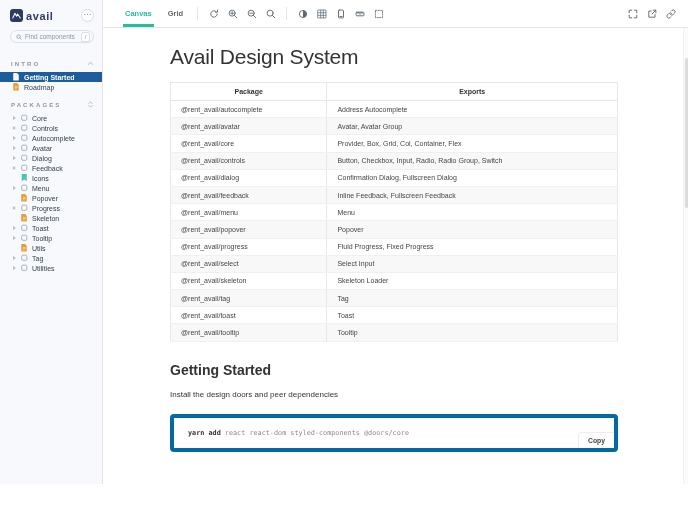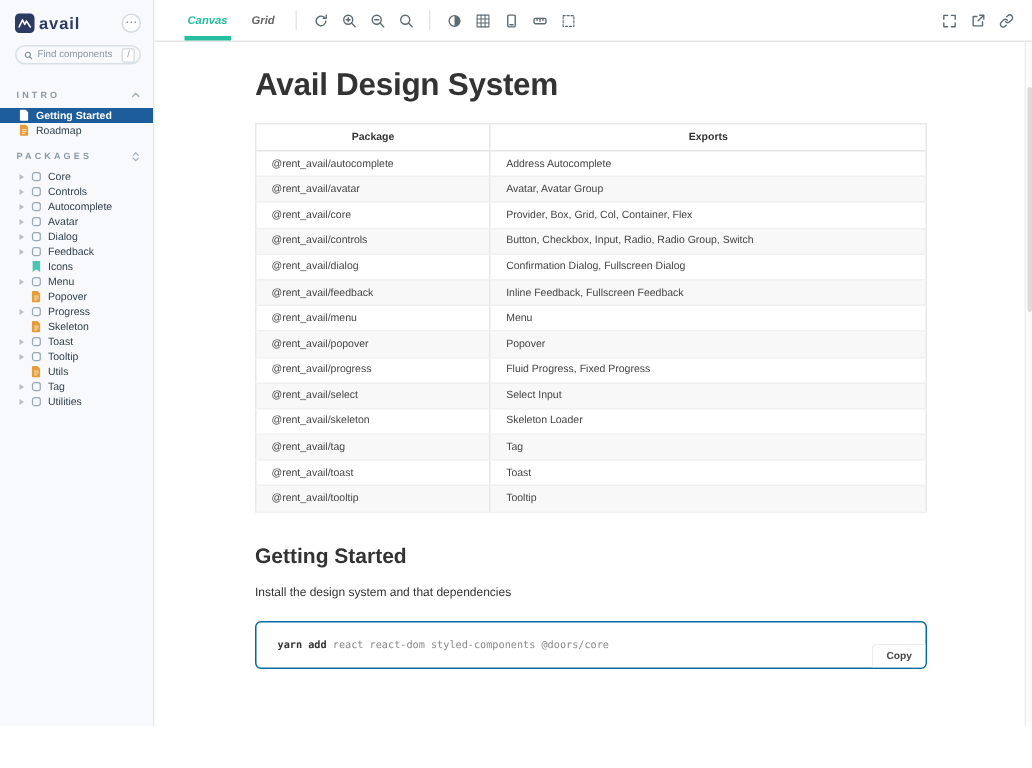--- a/index.html
+++ b/index.html
@@ -54,51 +54,51 @@
   .side-item.selected { background:var(--selected,#1D5D9B); }
   .side-item.selected .label { color:#fff; font-weight:700; }
   .side-item.selected .icon { color:#fff; }
 
   
   .main { flex:1; display:flex; flex-direction:column; position:relative; background:#fff; }
   .toolbar { height:28px; min-height:28px; border-bottom:1px solid rgba(0,0,0,.1);
              display:flex; align-items:stretch; padding:0 8px 0 14px; }
   .tabs { display:flex; }
   .tab { font-size:7.5px; font-weight:700; color:#666; padding:0 8px; display:flex;
-         align-items:center; position:relative; cursor:pointer;font-style:italic; }
+         align-items:center; position:relative; cursor:pointer; }
   .tab.active { color:var(--accent,#26BEA0); }
   .tab.active::after { content:''; position:absolute; left:6px; right:6px; bottom:0;
                        height:3px; background:var(--accent,#26BEA0); }
   .tb-divider { width:1px; height:13px; background:#E4E6E8; margin:auto 6px; }
   .tools { display:flex; align-items:center; }
   .tool-button { width:16px; height:16px; margin:0 1.5px; border:none; background:none;
                  border-radius:3px; color:#5E6A72; display:flex; align-items:center;
                  justify-content:center; cursor:pointer; }
   .tool-button svg { width:10px; height:10px; }
   .toolbar-right { margin-left:auto; display:flex; align-items:center; }
 
   .scroll-area { flex:1; overflow:hidden; position:relative; }
   .doc-container { width:448px; margin:17px 0 0 67px; }
 
-  .doc-title { font-size:21px; font-weight:700; color:#333; letter-spacing:-.2px;
+  .doc-title { font-size:21px; font-weight:400; color:#333; letter-spacing:-.2px;
                margin-bottom:13px; }
   .doc-p { font-size:8px; color:#333; line-height:1.8; margin-bottom:10px; }
 
   table.pkg { width:100%; border-collapse:collapse; font-size:7px; color:#454545;
               margin:12px 0 18px; border:1px solid #E8E8E8; }
   table.pkg th { font-weight:700; text-align:center; padding:5px 10px;
                  border-bottom:1px solid #E6E6E6; color:#333; }
   table.pkg td { padding:4.6px 10px; border-bottom:1px solid #F0F0F0; text-align:left; }
   table.pkg th:first-child, table.pkg td:first-child { width:35%;
                  border-right:1px solid #E8E8E8; }
   table.pkg tbody tr:nth-child(even) { background:#F8F8F8; }
 
   .doc-h2 { font-size:14px; font-weight:700; color:#333; margin:20px 0 10px; }
 
-  .code-block { position:relative; border:1px solid #0369a1; border-radius:4px;
+  .code-block { position:relative; border:4px solid #0369a1; border-radius:4px;
                 padding:11px 14px; margin:12px 0 15px; background:#fff;
                 font-family:"DejaVu Sans Mono", monospace; font-size:6.8px;
                 white-space:nowrap; overflow:hidden; }
   .copy-btn { position:absolute; right:0; bottom:0; padding:4px 9px; font-size:6.8px;
               font-weight:700; color:#444; background:#fff; border:none;
               border-left:1px solid #EDEDED; border-top:1px solid #EDEDED;
               border-radius:4px 0 3px 0; cursor:pointer;
               font-family:"Liberation Sans",sans-serif; }
   .tok-command { color:#333; font-weight:700; }
   .tok-argument { color:#8A8A8A; }
@@ -497,21 +497,21 @@
                 <td>Toast</td>
               </tr>
               <tr>
                 <td>@rent_avail/tooltip</td>
                 <td>Tooltip</td>
               </tr>
             </tbody>
         </table>
 
         <h2 class="doc-h2">Getting Started</h2>
-        <p class="doc-p">Install the design system and that dependencies</p>
+        <p class="doc-p">Install the design doors and peer dependencies</p>
 
         <div class="code-block">
           <code id="install-code"><span class="tok-command">yarn add </span><span class="tok-argument">react react-dom styled-components @doors/core</span></code>
           <button class="copy-btn">Copy</button>
         </div>
 
       </div>
       <div class="v-scrollbar">
         <div class="thumb"></div>
       </div>

